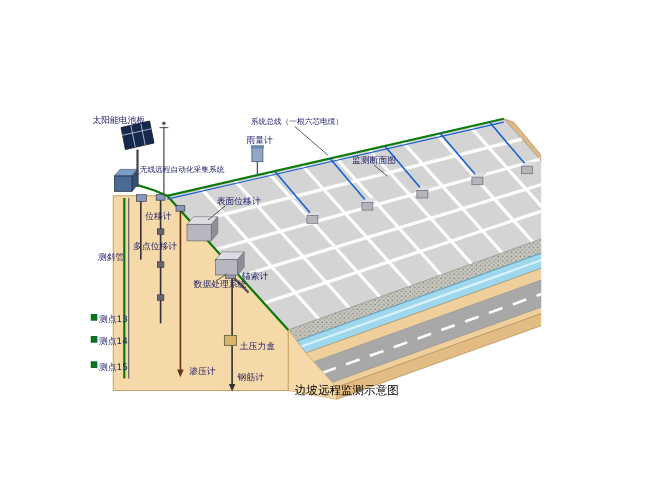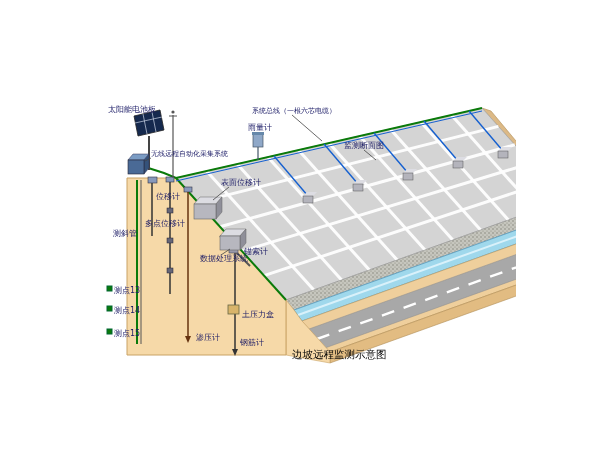--- a/index.html
+++ b/index.html
@@ -1,17 +1,17 @@
 <!DOCTYPE html>
 <html><head>
 <meta charset="utf-8">
 <style>
   html,body{margin:0;padding:0;background:#fff;}
   body{font-family:"DejaVu Sans",sans-serif;}
-  .stage{position:relative;width:492px;height:450px;background:#ffffff;overflow:hidden;padding-left:24px;}
+  .stage{position:relative;width:492px;height:450px;background:#ffffff;overflow:hidden;}
   svg{display:block;}
   .lbl{font-size:8px;fill:#1b1b66;}
   .lbl-sm{font-size:7px;fill:#1b1b66;}
   .caption{font-size:10.5px;fill:#000;}
   .gridline{stroke:#ffffff;stroke-width:3;opacity:.95;}
   .leader{stroke:#444;stroke-width:.8;fill:none;}
   .probe{stroke:#333;stroke-width:1.5;fill:none;}
 </style>
 </head>
 <body>

